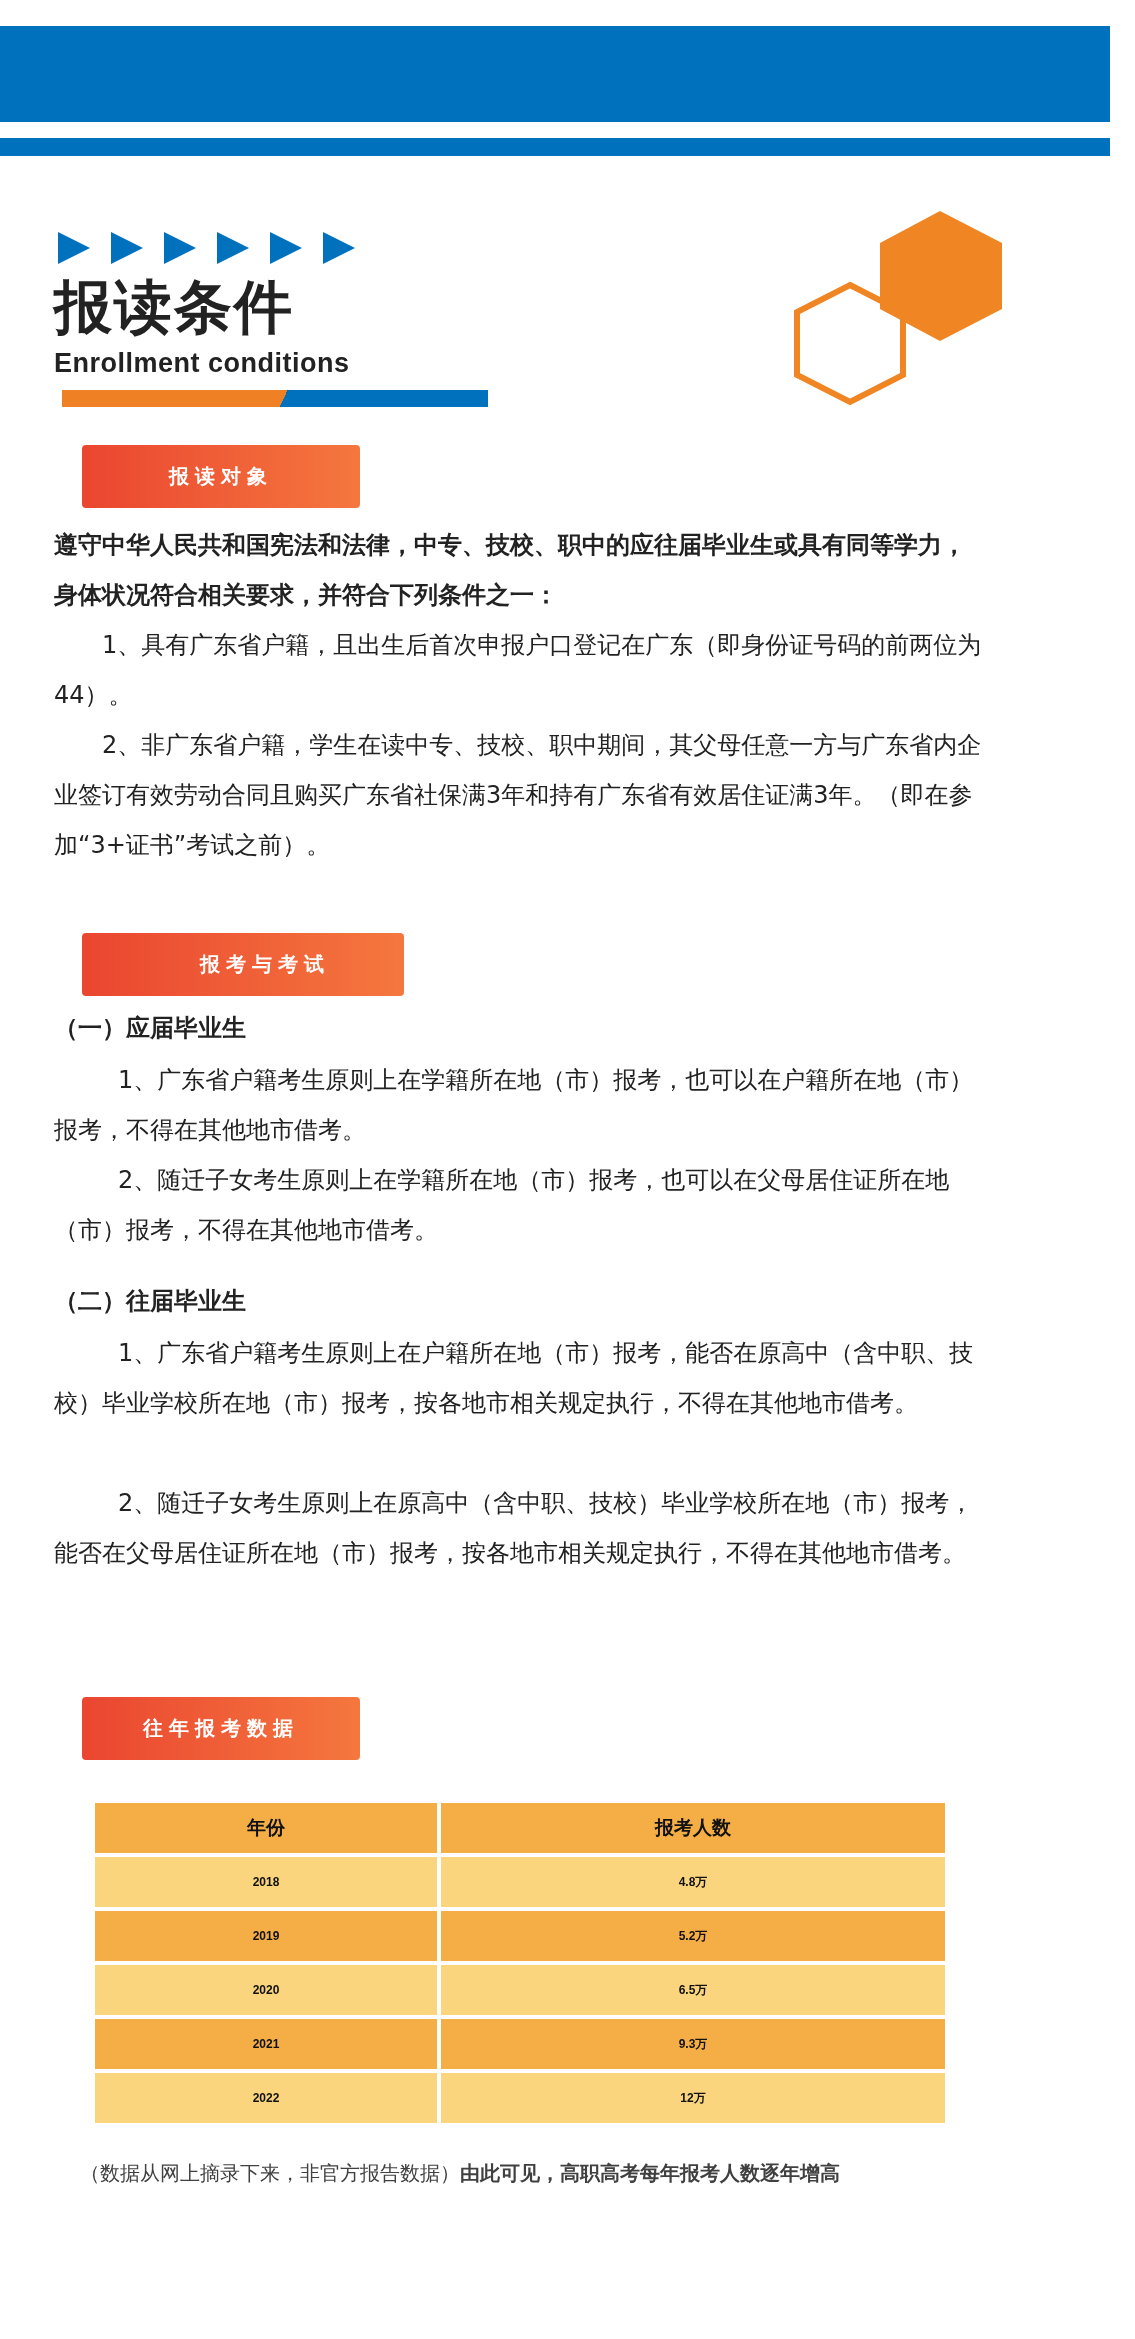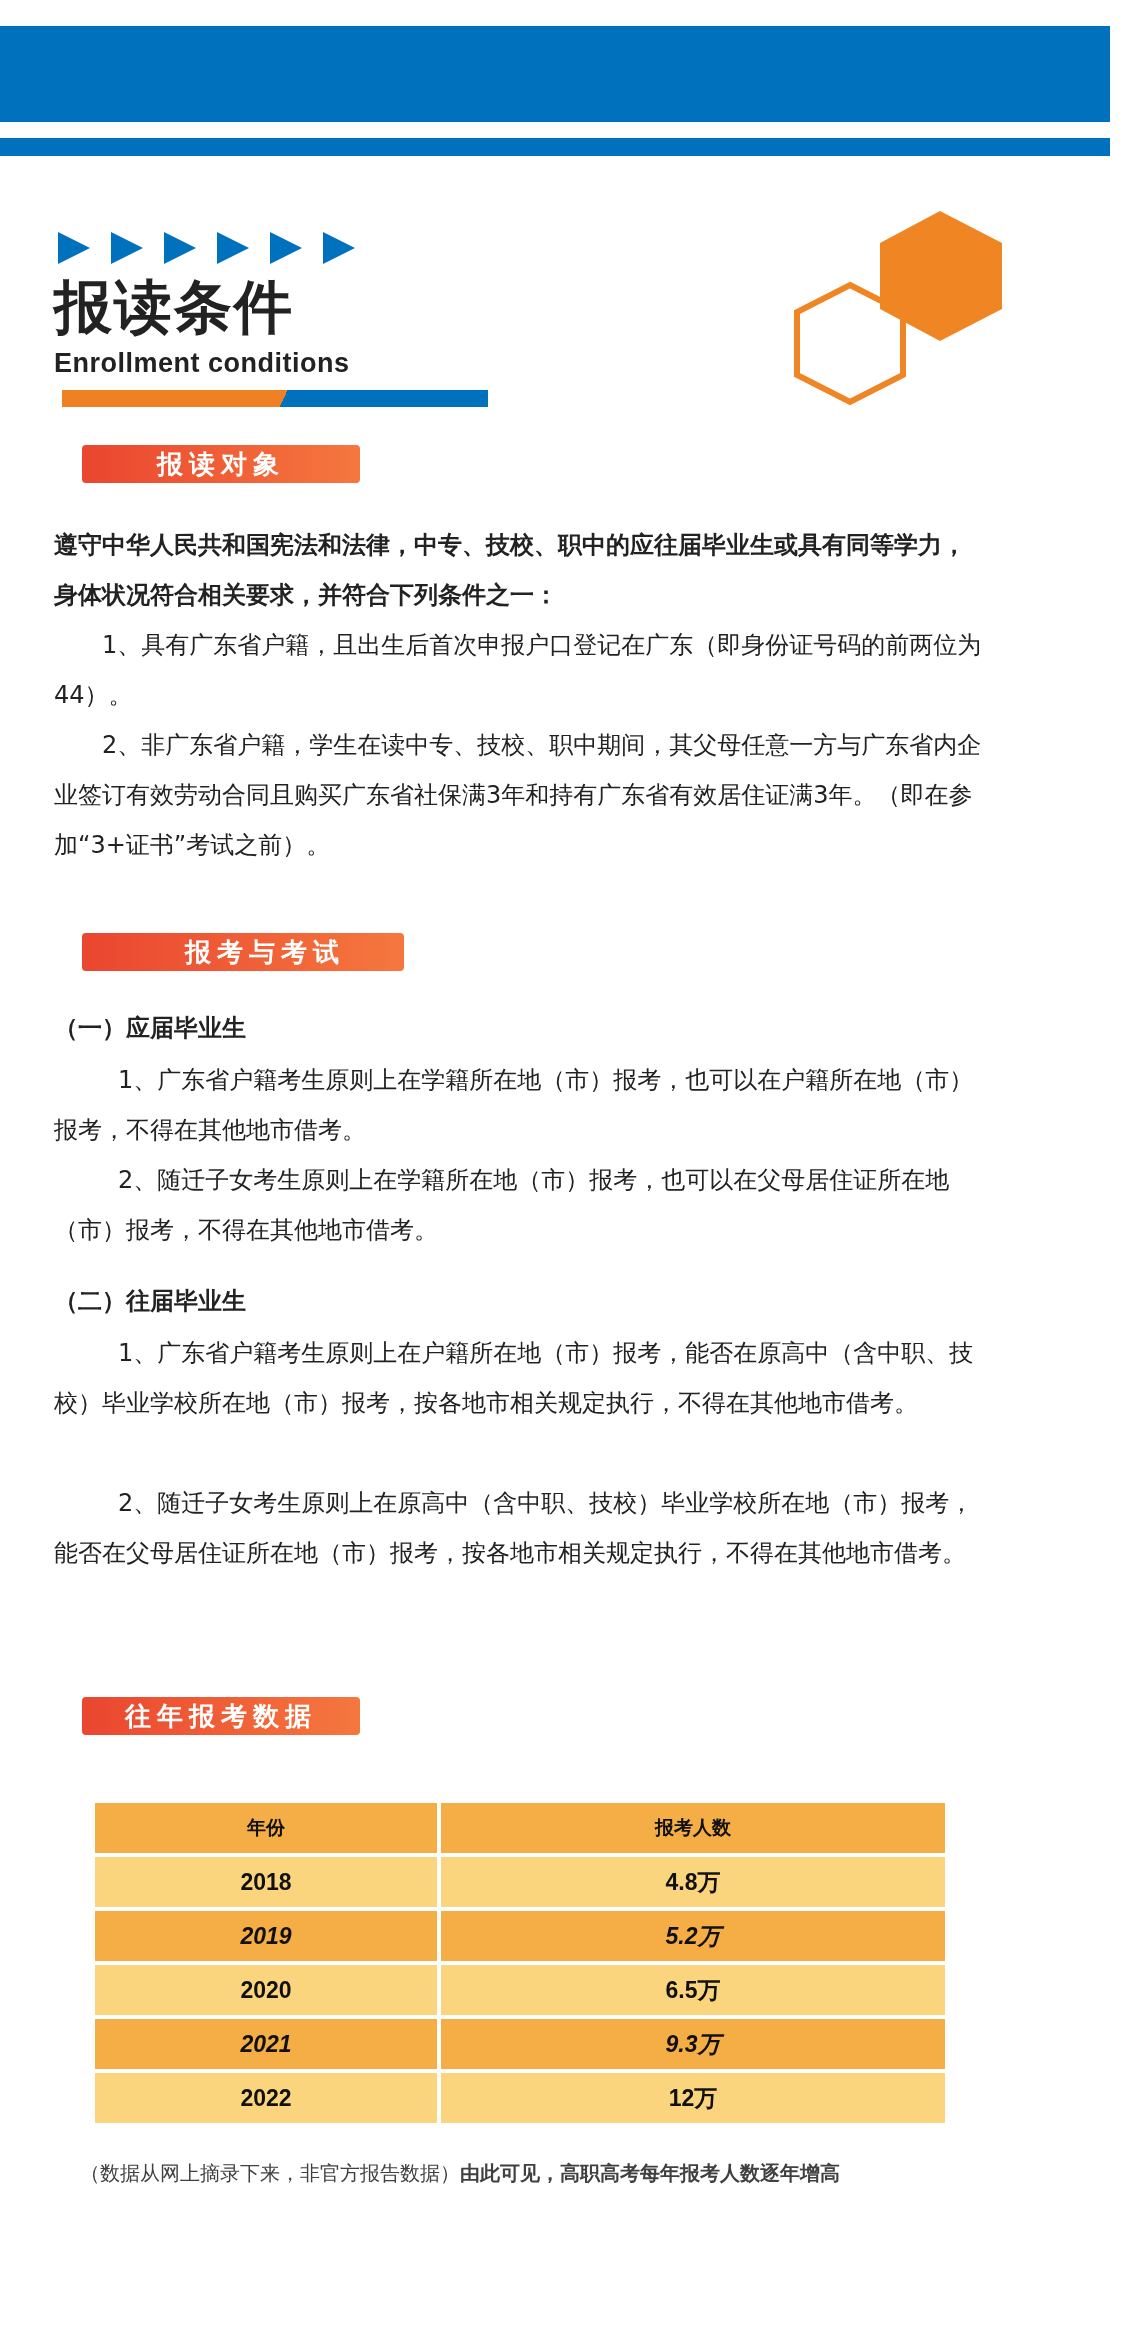--- a/index.html
+++ b/index.html
@@ -13,35 +13,35 @@
     .arrows { position: absolute; left: 58px; top: 232px; display: flex; gap: 21px; }
     .arrow { width: 0; height: 0; border-top: 16px solid transparent; border-bottom: 16px solid transparent; border-left: 32px solid #0071bc; }
 
     .title-zh { position: absolute; left: 54px; top: 278px; font-size: 58px; font-weight: bold; color: #222; letter-spacing: 2px; line-height: 1; }
     .title-en { position: absolute; left: 54px; top: 348px; font-family: "Liberation Sans", sans-serif; font-size: 27px; font-weight: bold; color: #222; letter-spacing: 0.5px; }
     .title-bar { position: absolute; left: 62px; top: 390px; width: 426px; height: 17px;
       background: linear-gradient(115deg, #ef8024 0%, #ef8024 52%, #0071bc 52%, #0071bc 100%); }
 
     .hex-deco { position: absolute; left: 770px; top: 205px; width: 240px; height: 210px; }
 
-    .section-badge { position: absolute; left: 82px; width: 278px; height: 38px; border-radius: 4px;
+    .section-badge { position: absolute; left: 82px; width: 278px; height: 63px; border-radius: 4px;
       background: linear-gradient(90deg, #ea4630 0%, #f5773e 100%);
-      color: #fff; font-weight: bold; font-size: 26px; letter-spacing: 6px;
+      color: #fff; font-weight: bold; font-size: 20px; letter-spacing: 6px;
       display: flex; align-items: center; justify-content: center; }
 
     .para { position: absolute; left: 54px; width: 930px; font-size: 24px; line-height: 50px; color: #222; margin: 0; }
     .indent1 { text-indent: 48px; }
     .indent2 { text-indent: 64px; }
     .subhead { position: absolute; left: 54px; font-size: 24px; font-weight: bold; color: #222; }
 
     .data-table { position: absolute; left: 95px; top: 1803px; width: 858px; border-collapse: separate; border-spacing: 4px; margin: -4px; }
-    .data-table td, .data-table th { height: 50px; text-align: center; font-family: "Liberation Sans", sans-serif; font-weight: bold; font-size: 23px; color: #111; padding: 0; }
+    .data-table td, .data-table th { height: 50px; text-align: center; font-family: "Liberation Sans", sans-serif; font-weight: bold; font-size: 12px; color: #111; padding: 0; }
     .data-table th { background: #f5ae45; font-family: "DejaVu Sans", sans-serif; font-size: 19px; }
     .row-light td { background: #fbd57d; }
-    .row-dark td { background: #f5ae45; font-style: italic; }
+    .row-dark td { background: #f5ae45; }
     .col-year { width: 342px; }
 
     .footnote { position: absolute; left: 80px; top: 2160px; font-size: 20px; color: #404040; white-space: nowrap; font-family: Liberation Mono, monospace; }
     .footnote b { font-weight: bold; }
   </style>
 </head>
 <body>
 
 <div class="top-band"></div>
 <div class="top-strip"></div>

